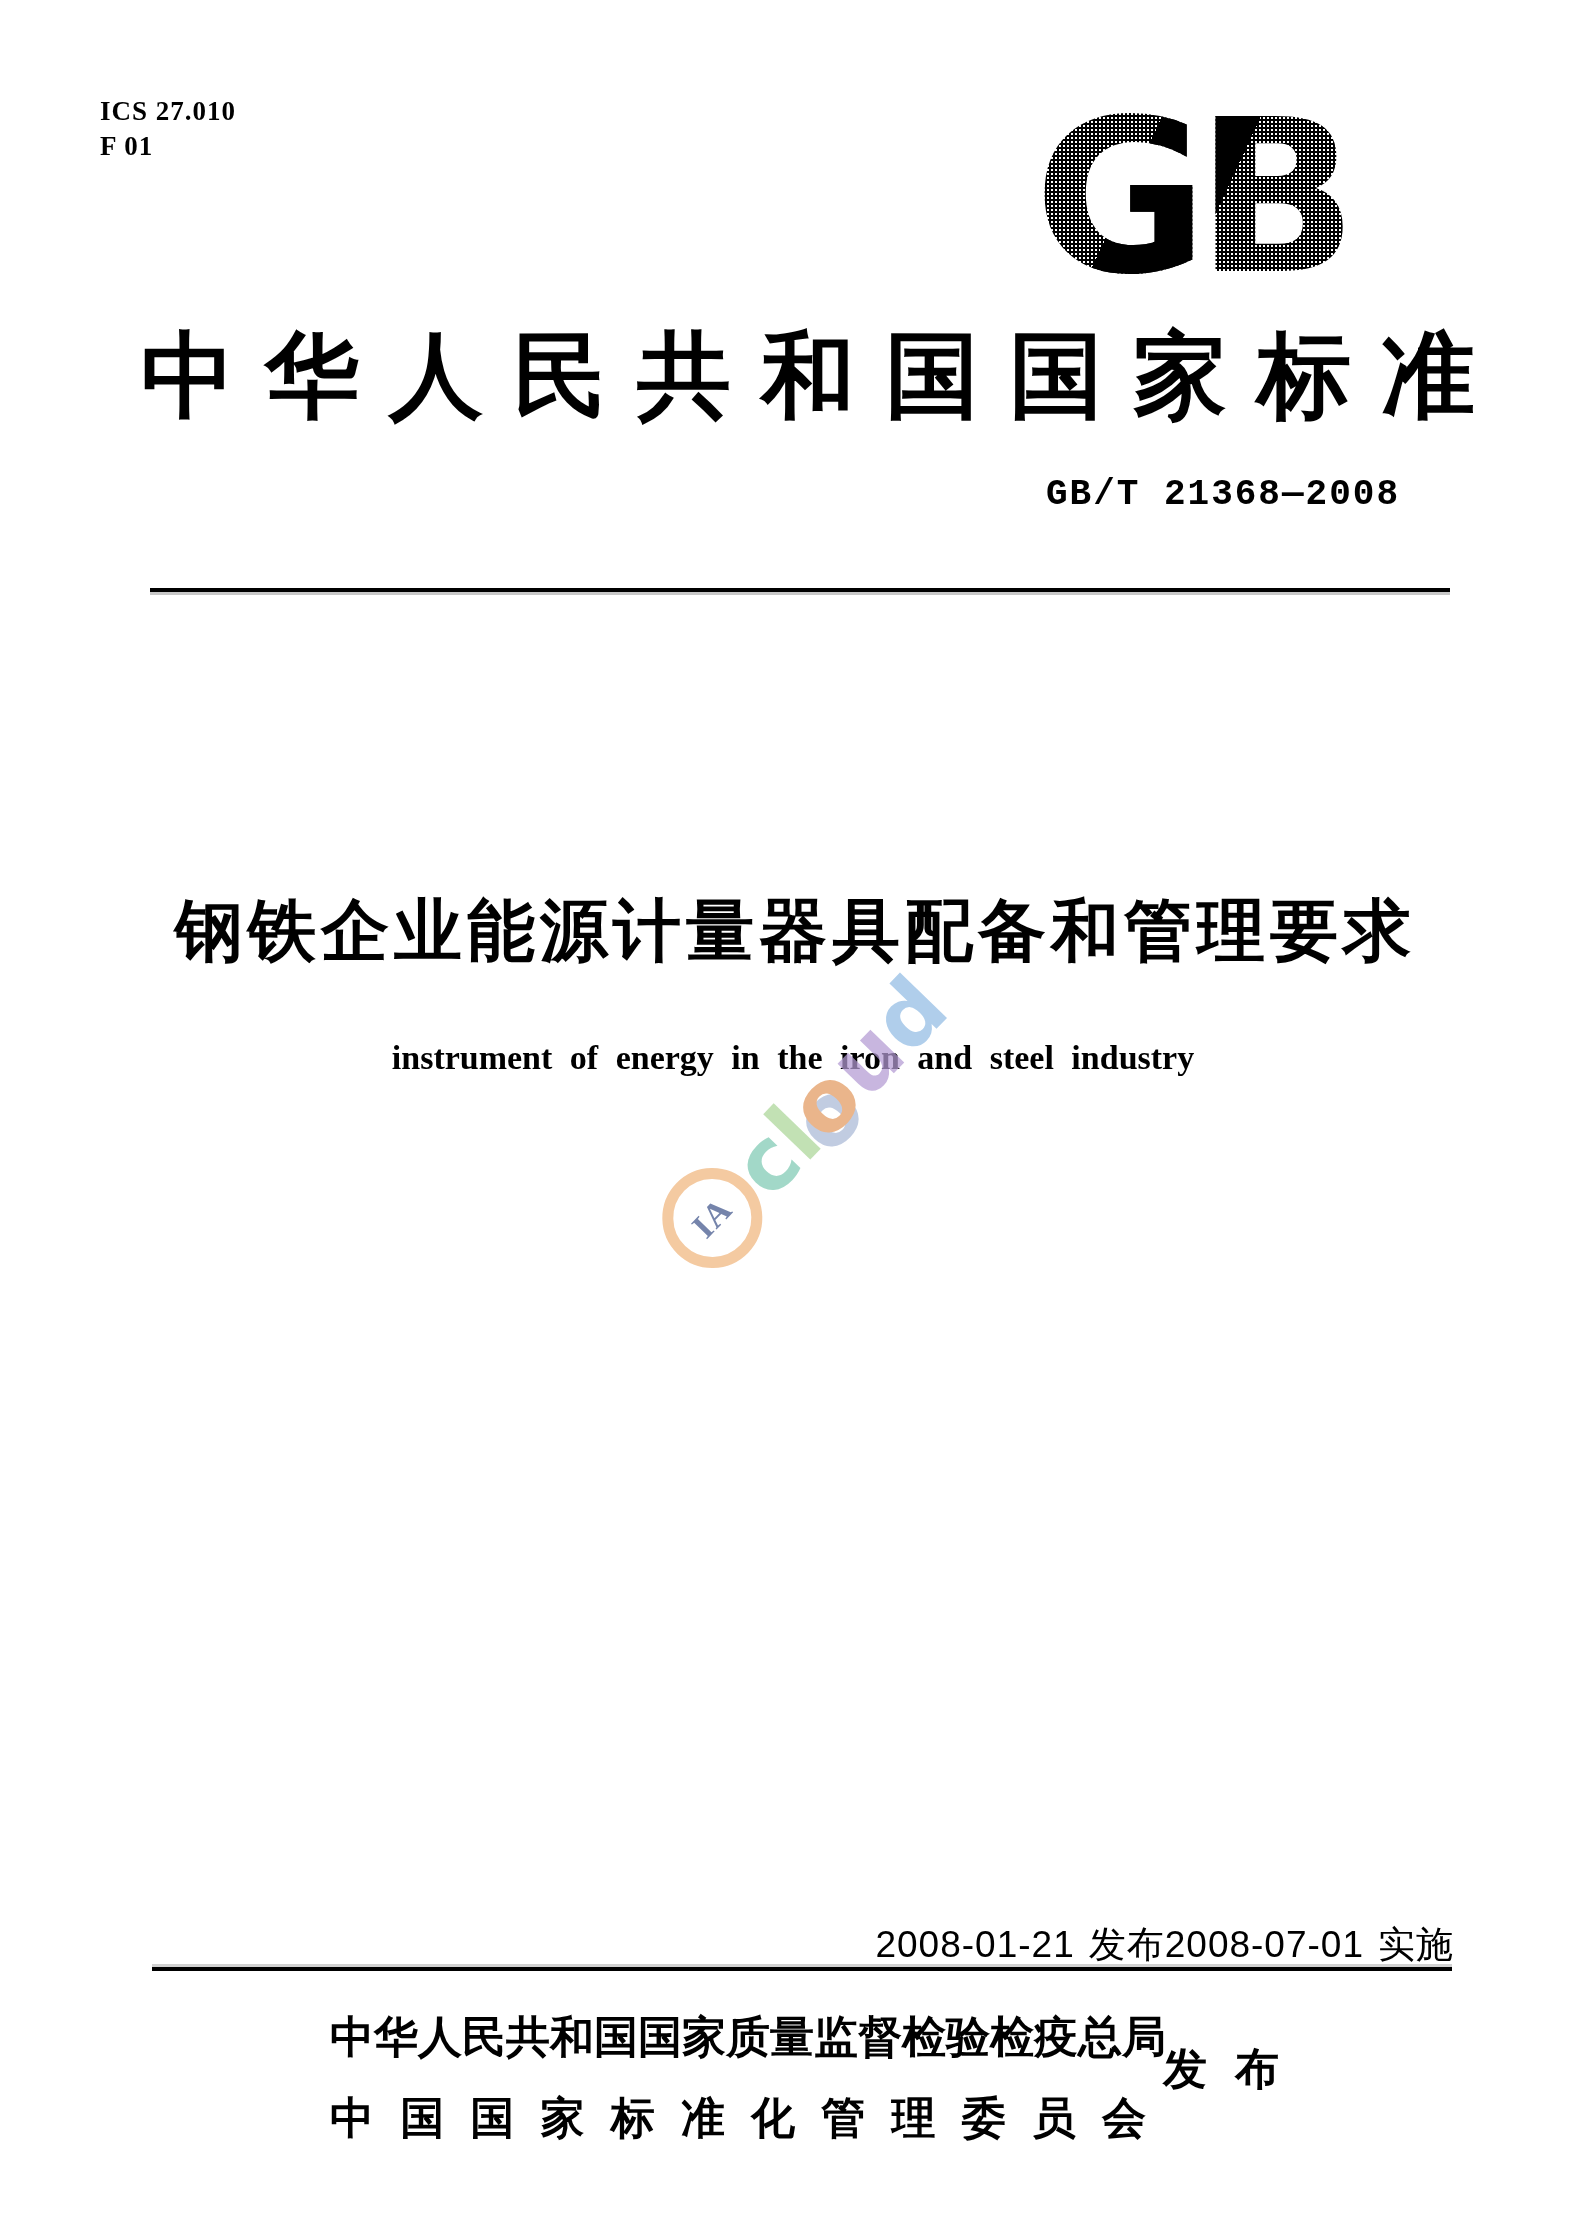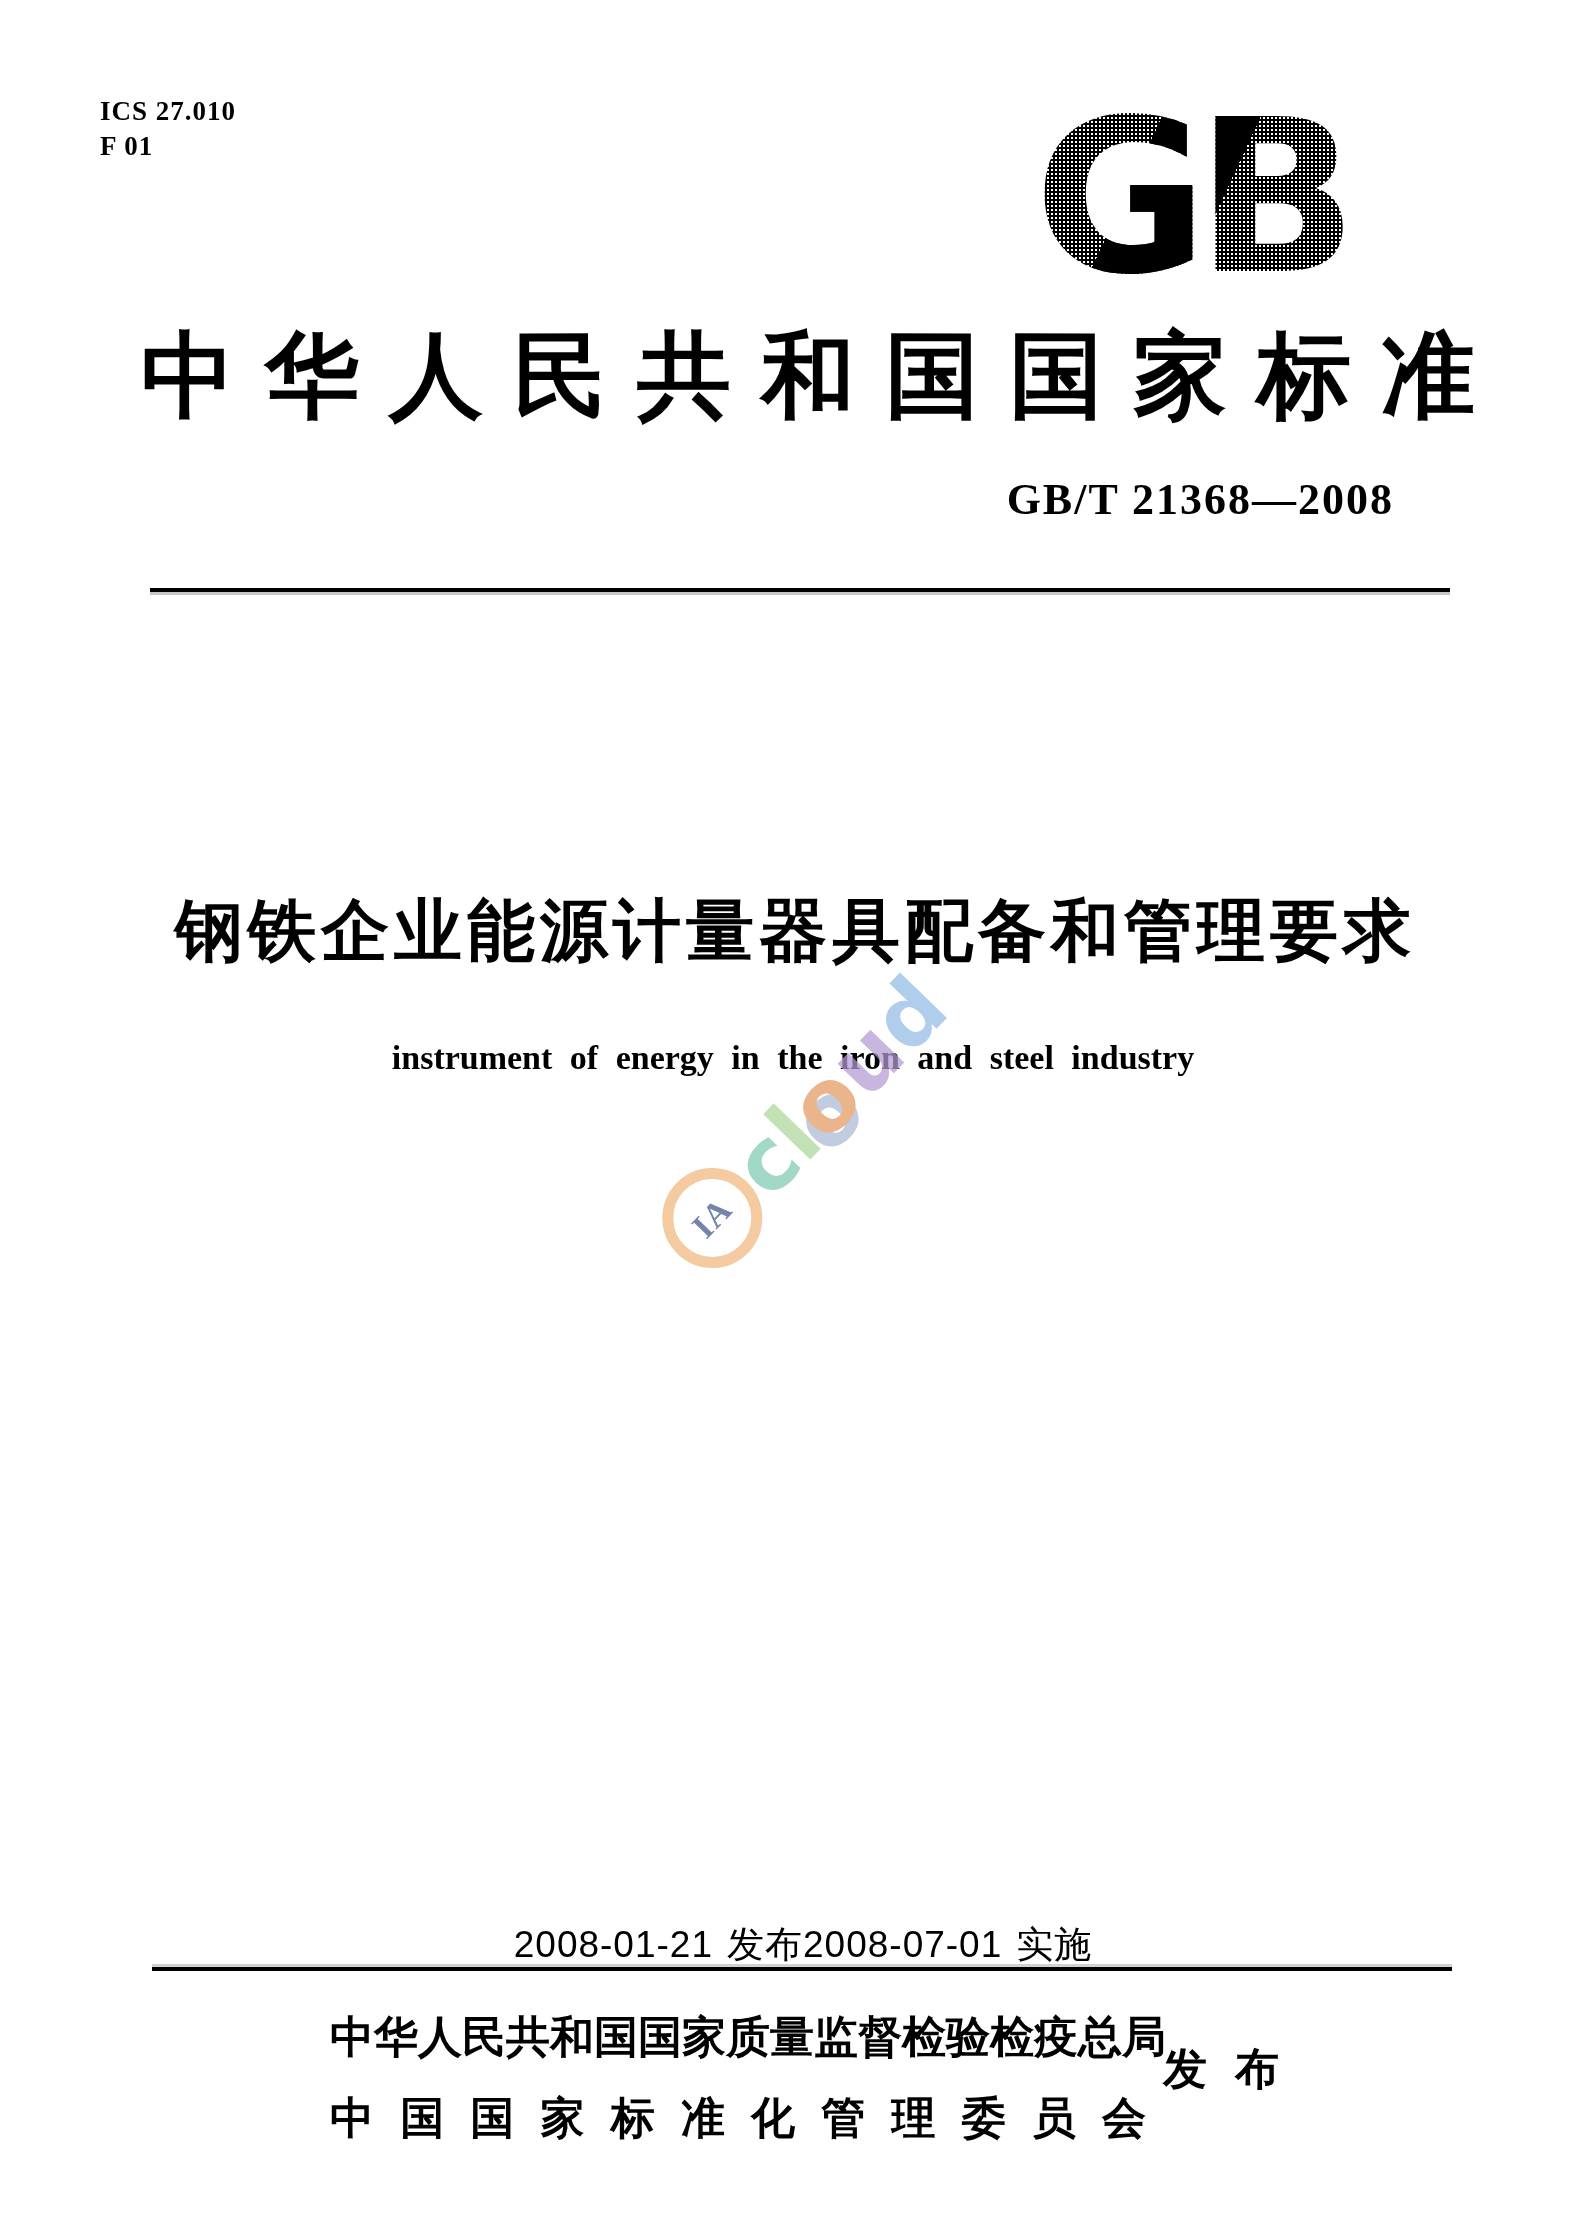--- a/index.html
+++ b/index.html
@@ -28,22 +28,22 @@
       background-clip:text;
     }
   }
 
   
   .std-name{left:0;top:322px;width:1586px;text-align:center;font-weight:bold;
     font-size:94px;line-height:1.15;letter-spacing:30px;text-indent:30px;
     font-family:"Liberation Serif",serif;white-space:nowrap;padding-left:15px;}
 
   
-  .std-num{top:474px;right:192px;font-weight:bold;font-size:44px;
-    font-family:Liberation Serif, serif;letter-spacing:2px;}
+  .std-num{top:474px;right:186px;font-weight:bold;font-size:36px;
+    font-family:Liberation Mono, monospace;letter-spacing:2px;}
 
   .rule{background:#000;height:4px;}
   .rule-top{left:150px;top:588px;width:1300px;box-shadow:0 3px 0 rgba(0,0,0,0.22);}
   .rule-bottom{left:152px;top:1967px;width:1300px;box-shadow:0 -3px 0 rgba(0,0,0,0.18);}
 
   
   .cn-title{left:0;top:886px;width:1586px;text-align:center;font-weight:bold;
     font-size:68px;letter-spacing:5px;text-indent:5px;white-space:nowrap;
     font-family:"DejaVu Sans","Liberation Sans",sans-serif;}
 
@@ -64,21 +64,21 @@
   .wm-letter{font-family:"DejaVu Sans",sans-serif;font-weight:bold;font-size:86px;
     line-height:1;}
   .wm-c{color:#7fcab3;}
   .wm-l{color:#abd698;}
   .wm-o{color:#e2995f;text-shadow:-8px 12px 0 rgba(140,160,200,0.75);}
   .wm-u{color:#b49bd4;}
   .wm-d{color:#92bce4;}
 
   
   .date-row{left:152px;top:1920px;width:1302px;display:flex;
-    justify-content:center;font-family:"Liberation Sans",sans-serif;
+    justify-content:flex-end;font-family:"Liberation Sans",sans-serif;
     font-size:37px;letter-spacing:1px;}
   .date-label{margin-left:14px;font-family:"DejaVu Sans","Liberation Sans",sans-serif;}
 
   
   .publisher-block{left:330px;top:2013px;width:816px;font-weight:bold;
     font-family:"Liberation Serif",serif;}
   .pub-line1{font-size:44px;line-height:50px;white-space:nowrap;}
   .pub-line2{font-size:44px;line-height:52px;text-align:justify;text-align-last:justify;margin-top:30px;}
   .release-label{left:1163px;top:2040px;font-weight:bold;font-size:44px;
     letter-spacing:28px;font-family:"Liberation Serif",serif;white-space:nowrap;}

